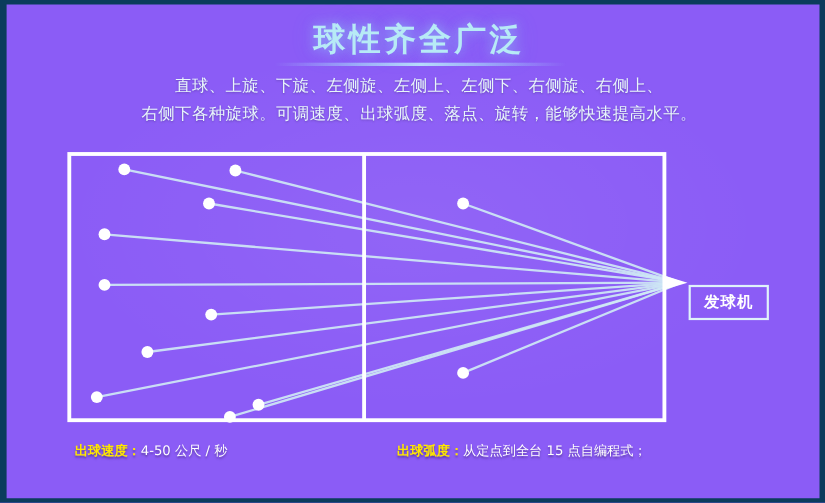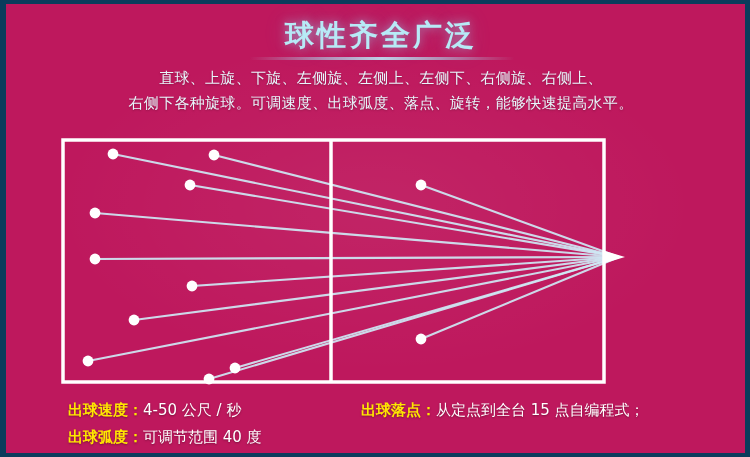--- a/index.html
+++ b/index.html
@@ -11,21 +11,21 @@
     width: 750px;
     height: 457px;
     overflow: hidden;
     font-family: "DejaVu Sans", "Liberation Sans", sans-serif;
   }
 
   #poster {
     position: relative;
     width: 750px;
     height: 457px;
-    background: #be185d;
+    background: #8b5cf6;
     box-sizing: border-box;
     border-left: 6px solid #0b3c5c;
     border-right: 5px solid #0b3c5c;
     border-top: 4px solid #0b3c5c;
     border-bottom: 4px solid #0b3c5c;
     overflow: hidden;
   }
 
   
   #poster::before {
@@ -124,21 +124,21 @@
   .spec-col {
     position: absolute;
     top: 0;
   }
   .spec-col.left  { left: 62px; }
   .spec-col.right { left: 355px; }
 
   .spec-row {
     white-space: nowrap;
     line-height: 27px;
-    font-size: 15px;
+    font-size: 12px;
     font-weight: bold;
   }
   .spec-label {
     color: #ffe700;
     text-shadow: 0 1px 2px rgba(0,0,0,0.35);
   }
   .spec-value {
     color: #ffffff;
     font-weight: normal;
     text-shadow: 0 1px 2px rgba(0,0,0,0.35);
@@ -188,33 +188,33 @@
         <circle cx="415" cy="335" r="5.4" fill="#ffffff"></circle>
         <circle cx="82" cy="357" r="5.4" fill="#ffffff"></circle>
         <circle cx="229" cy="364" r="5.4" fill="#ffffff"></circle>
         <circle cx="203" cy="375" r="5.4" fill="#ffffff"></circle>
       </g>
     <g id="svg-arrow">
         <path d="M 599 247 L 619 253 L 599 259 Z" fill="#ffffff"></path>
       </g>
   </svg>
 
+  <div id="machine-box" class="layer">
+    <span>发球机</span>
+  </div>
 
   <div id="specs" class="layer">
 
     <div class="spec-col left">
       <div class="spec-row">
         <span class="spec-label">出球速度：</span><span class="spec-value">4-50 公尺 / 秒</span>
       </div>
+    </div>
+
+    <div class="spec-col right">
       <div class="spec-row">
-        <span class="spec-label">出球弧度：</span><span class="spec-value">可调节范围 40 度</span>
+        <span class="spec-label">出球弧度：</span><span class="spec-value">从定点到全台 15 点自编程式；</span>
       </div>
     </div>
 
-    <div class="spec-col right">
-      <div class="spec-row">
-        <span class="spec-label">出球落点：</span><span class="spec-value">从定点到全台 15 点自编程式；</span>
-      </div>
-    </div>
-
   </div>
 
 </div>
 
 </body></html>

